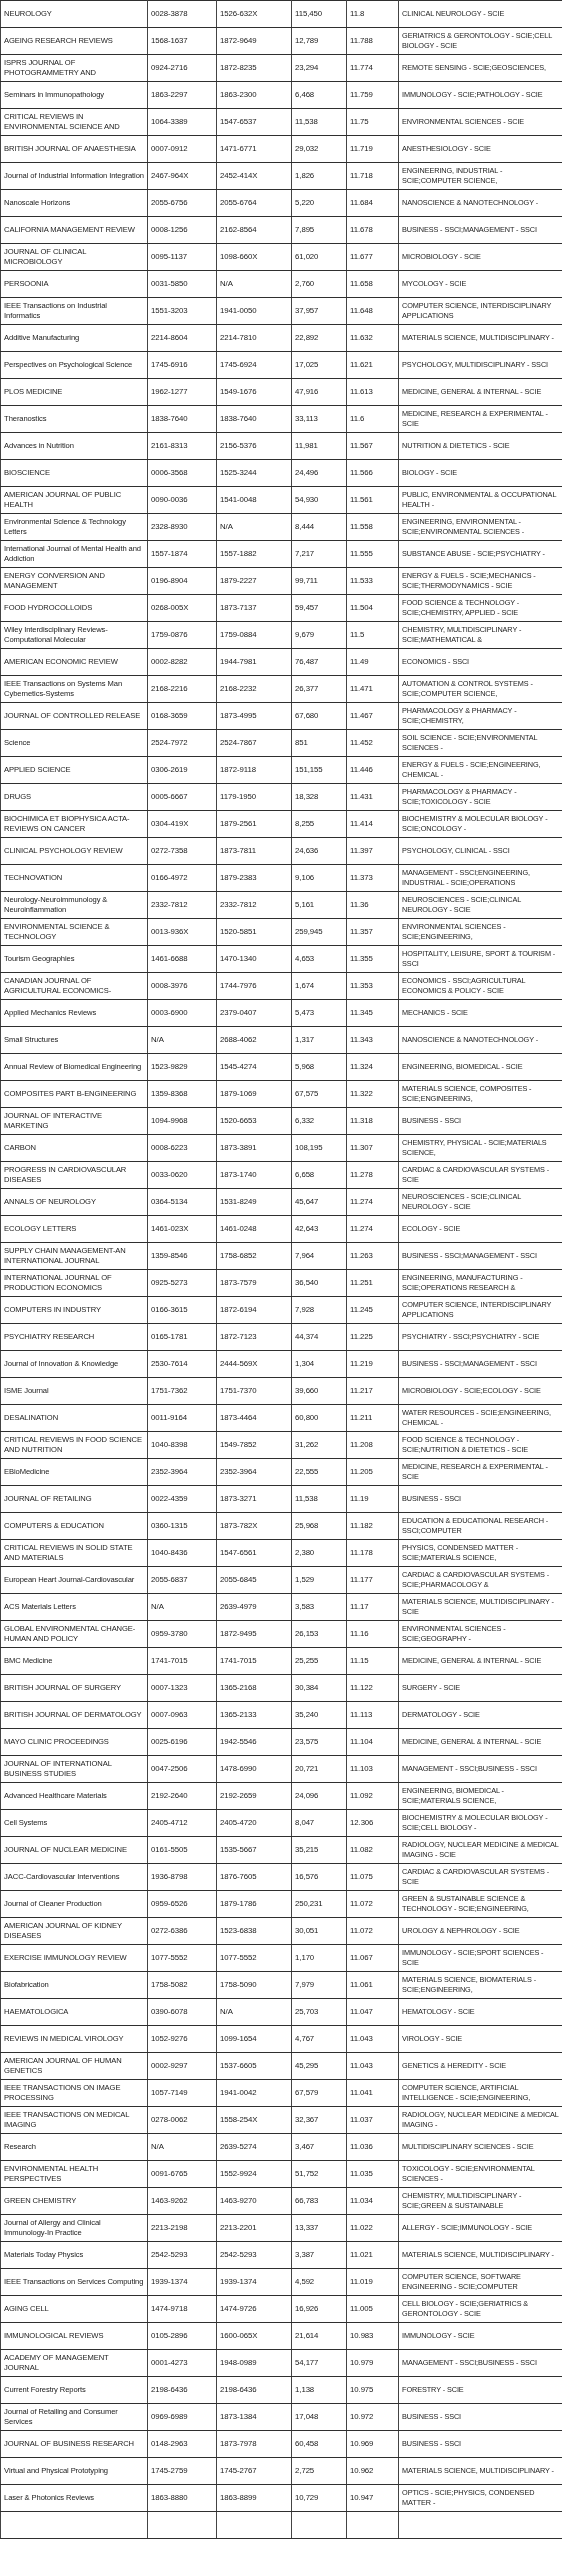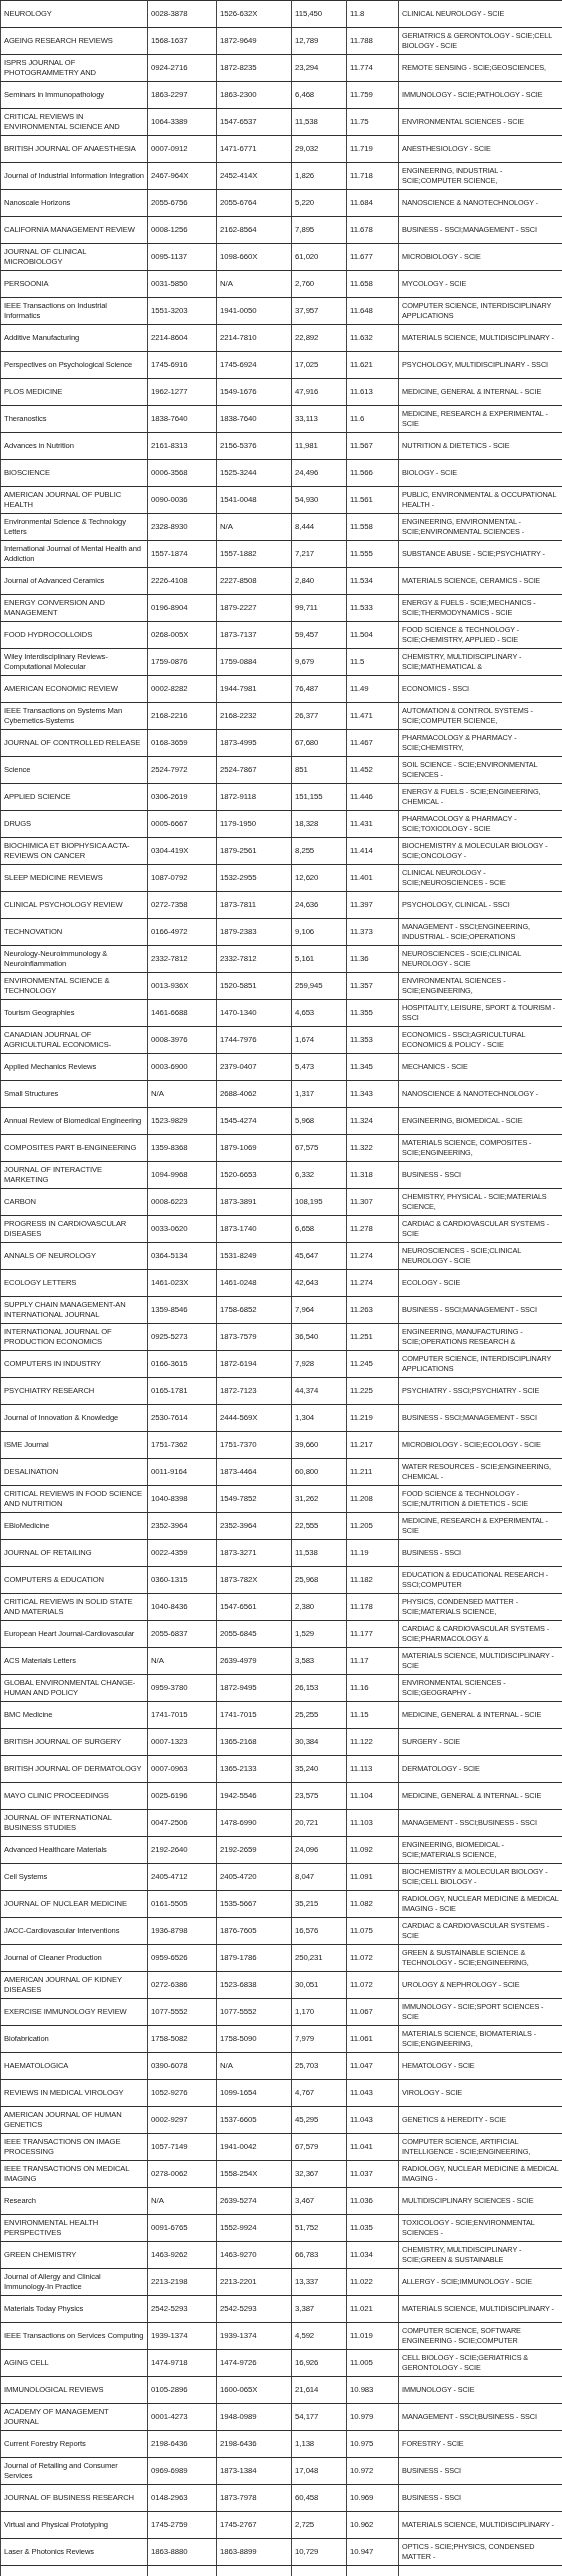--- a/index.html
+++ b/index.html
@@ -488,40 +488,20 @@
           </td>
           <td class="cell-jif">
             <span class="clip">11.555</span>
           </td>
           <td class="cell-category">
             <span class="clip">SUBSTANCE ABUSE - SCIE;PSYCHIATRY -</span>
           </td>
         </tr>
         <tr>
           <td class="cell-name">
-            <span class="clip">Journal of Advanced Ceramics</span>
-          </td>
-          <td class="cell-issn">
-            <span class="clip">2226-4108</span>
-          </td>
-          <td class="cell-eissn">
-            <span class="clip">2227-8508</span>
-          </td>
-          <td class="cell-cites">
-            <span class="clip">2,840</span>
-          </td>
-          <td class="cell-jif">
-            <span class="clip">11.534</span>
-          </td>
-          <td class="cell-category">
-            <span class="clip">MATERIALS SCIENCE, CERAMICS - SCIE</span>
-          </td>
-        </tr>
-        <tr>
-          <td class="cell-name">
             <span class="clip">ENERGY CONVERSION AND MANAGEMENT</span>
           </td>
           <td class="cell-issn">
             <span class="clip">0196-8904</span>
           </td>
           <td class="cell-eissn">
             <span class="clip">1879-2227</span>
           </td>
           <td class="cell-cites">
             <span class="clip">99,711</span>
@@ -708,40 +688,20 @@
           </td>
           <td class="cell-jif">
             <span class="clip">11.414</span>
           </td>
           <td class="cell-category">
             <span class="clip">BIOCHEMISTRY &amp; MOLECULAR BIOLOGY - SCIE;ONCOLOGY -</span>
           </td>
         </tr>
         <tr>
           <td class="cell-name">
-            <span class="clip">SLEEP MEDICINE REVIEWS</span>
-          </td>
-          <td class="cell-issn">
-            <span class="clip">1087-0792</span>
-          </td>
-          <td class="cell-eissn">
-            <span class="clip">1532-2955</span>
-          </td>
-          <td class="cell-cites">
-            <span class="clip">12,620</span>
-          </td>
-          <td class="cell-jif">
-            <span class="clip">11.401</span>
-          </td>
-          <td class="cell-category">
-            <span class="clip">CLINICAL NEUROLOGY - SCIE;NEUROSCIENCES - SCIE</span>
-          </td>
-        </tr>
-        <tr>
-          <td class="cell-name">
             <span class="clip">CLINICAL PSYCHOLOGY REVIEW</span>
           </td>
           <td class="cell-issn">
             <span class="clip">0272-7358</span>
           </td>
           <td class="cell-eissn">
             <span class="clip">1873-7811</span>
           </td>
           <td class="cell-cites">
             <span class="clip">24,636</span>
@@ -1460,21 +1420,21 @@
           <td class="cell-issn">
             <span class="clip">2405-4712</span>
           </td>
           <td class="cell-eissn">
             <span class="clip">2405-4720</span>
           </td>
           <td class="cell-cites">
             <span class="clip">8,047</span>
           </td>
           <td class="cell-jif">
-            <span class="clip">11.091</span>
+            <span class="clip">12.306</span>
           </td>
           <td class="cell-category">
             <span class="clip">BIOCHEMISTRY &amp; MOLECULAR BIOLOGY - SCIE;CELL BIOLOGY -</span>
           </td>
         </tr>
         <tr>
           <td class="cell-name">
             <span class="clip">JOURNAL OF NUCLEAR MEDICINE</span>
           </td>
           <td class="cell-issn">

